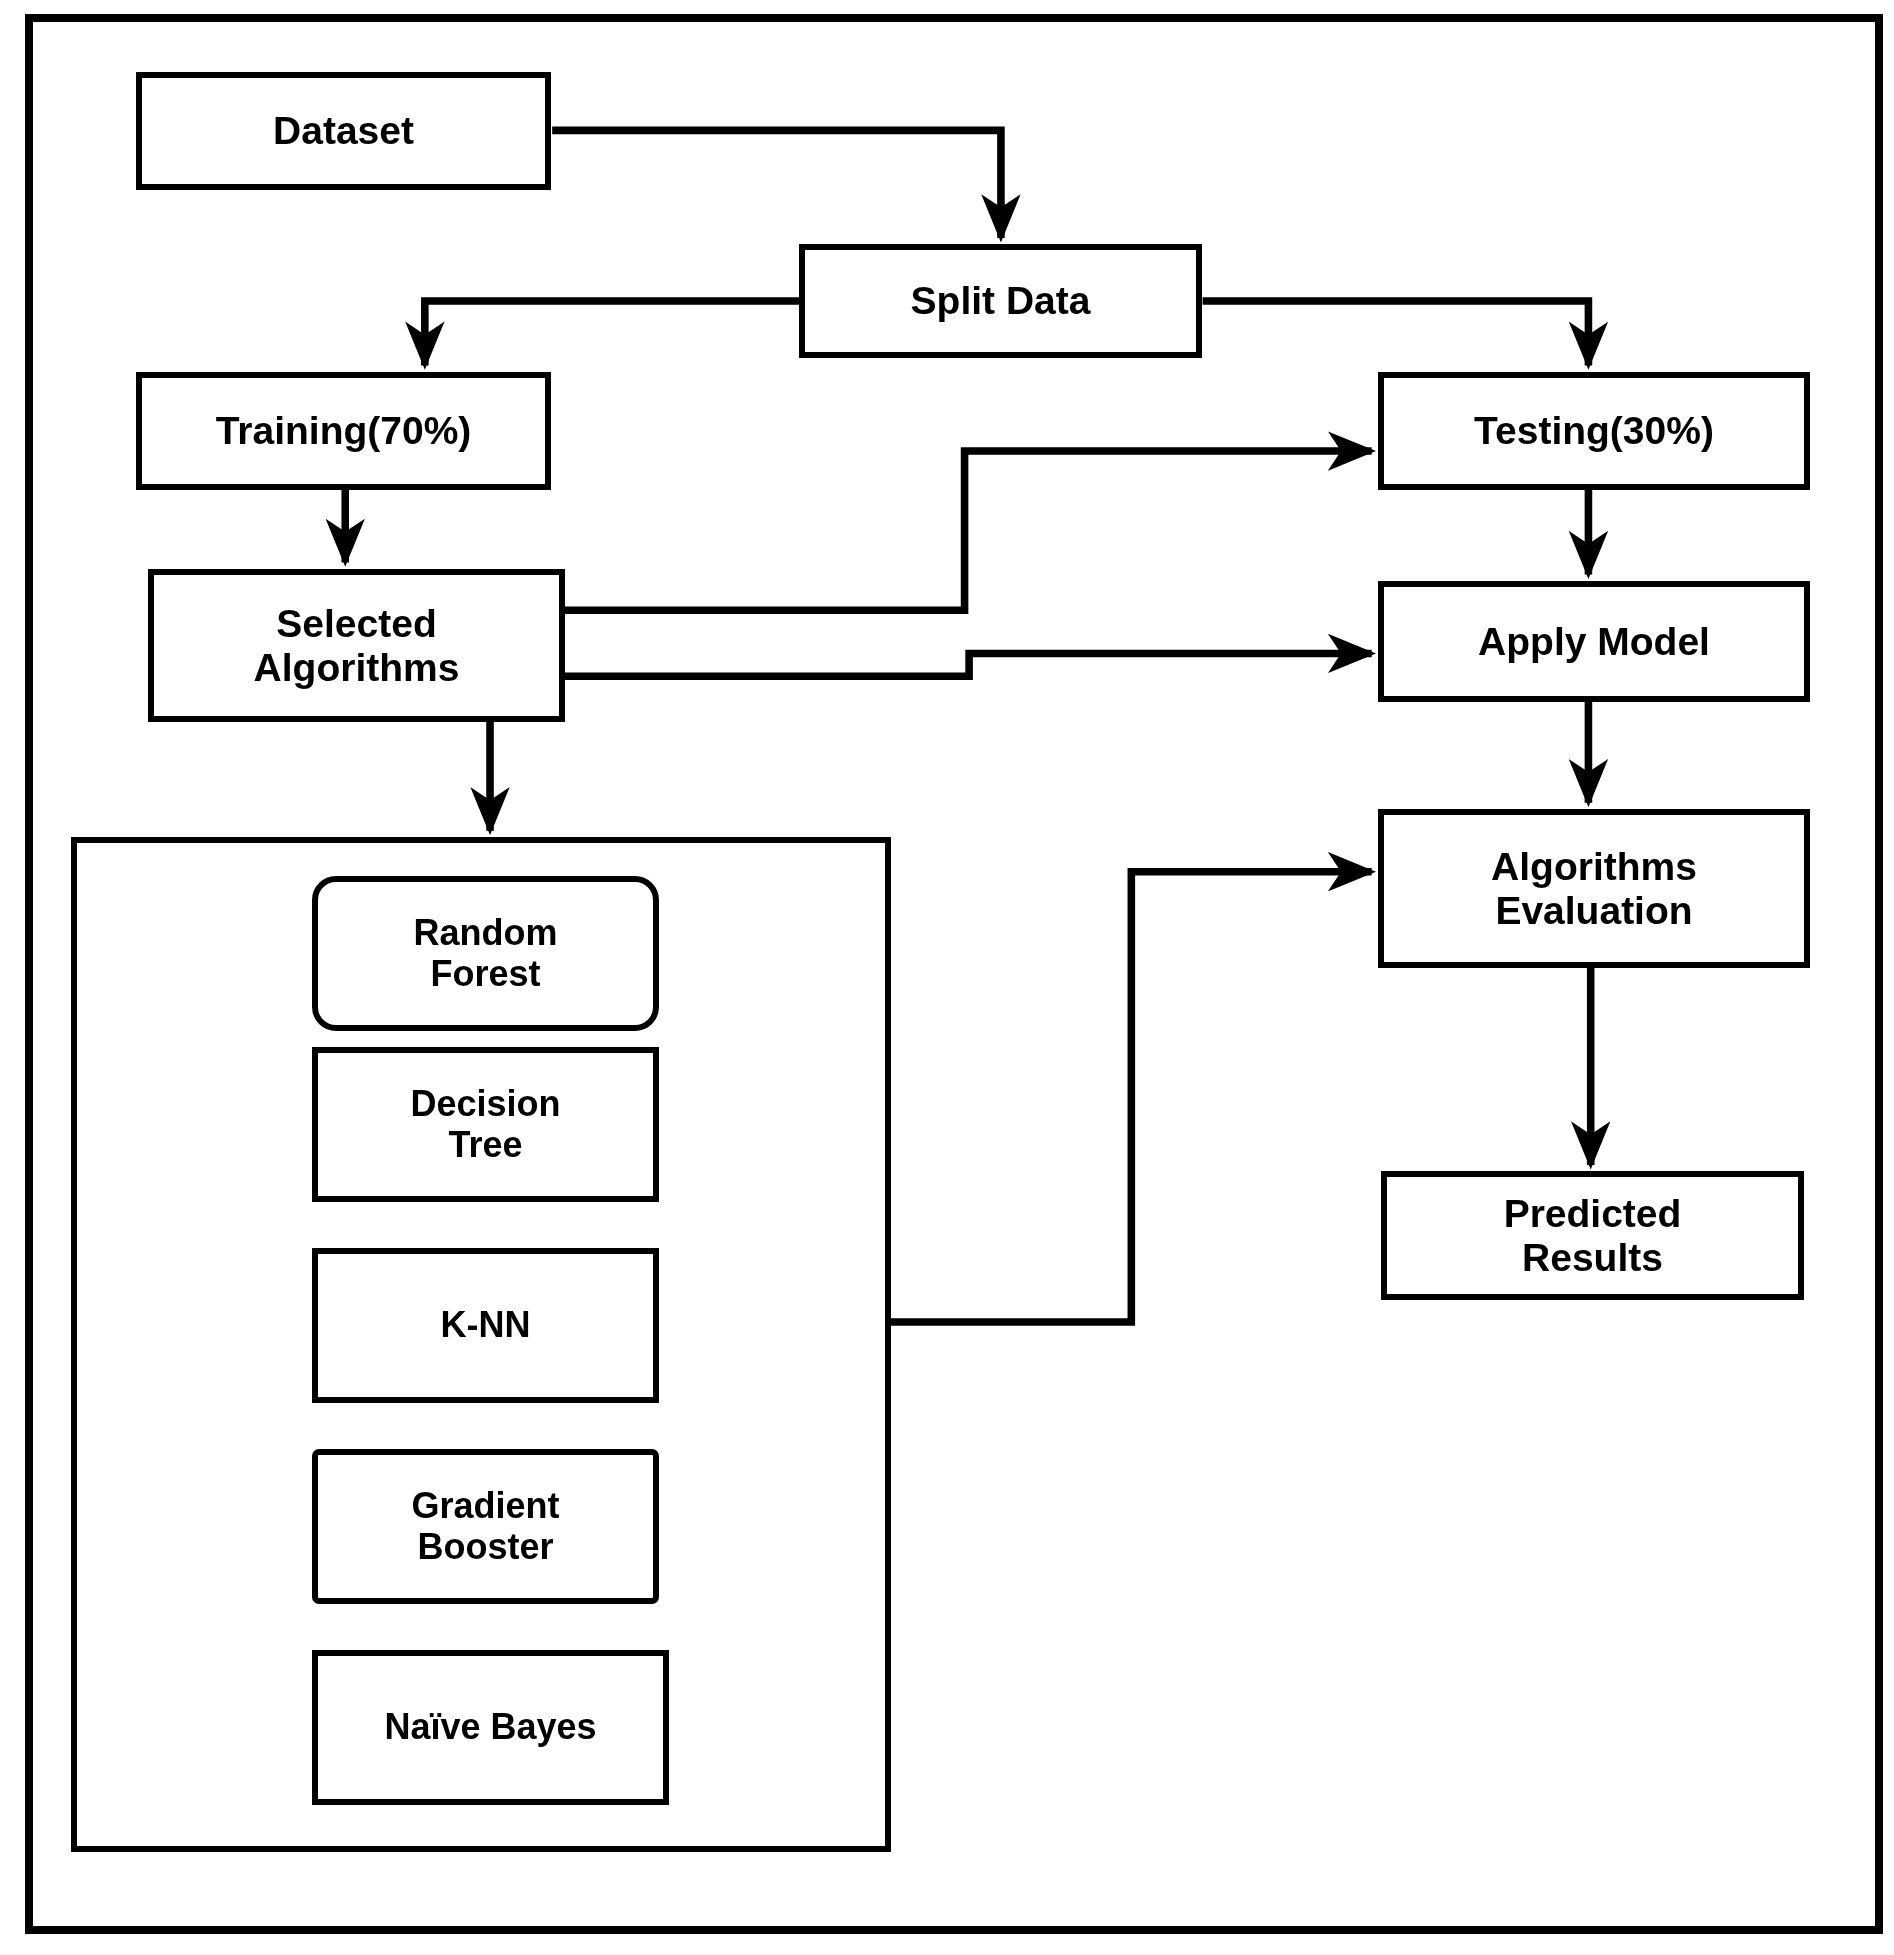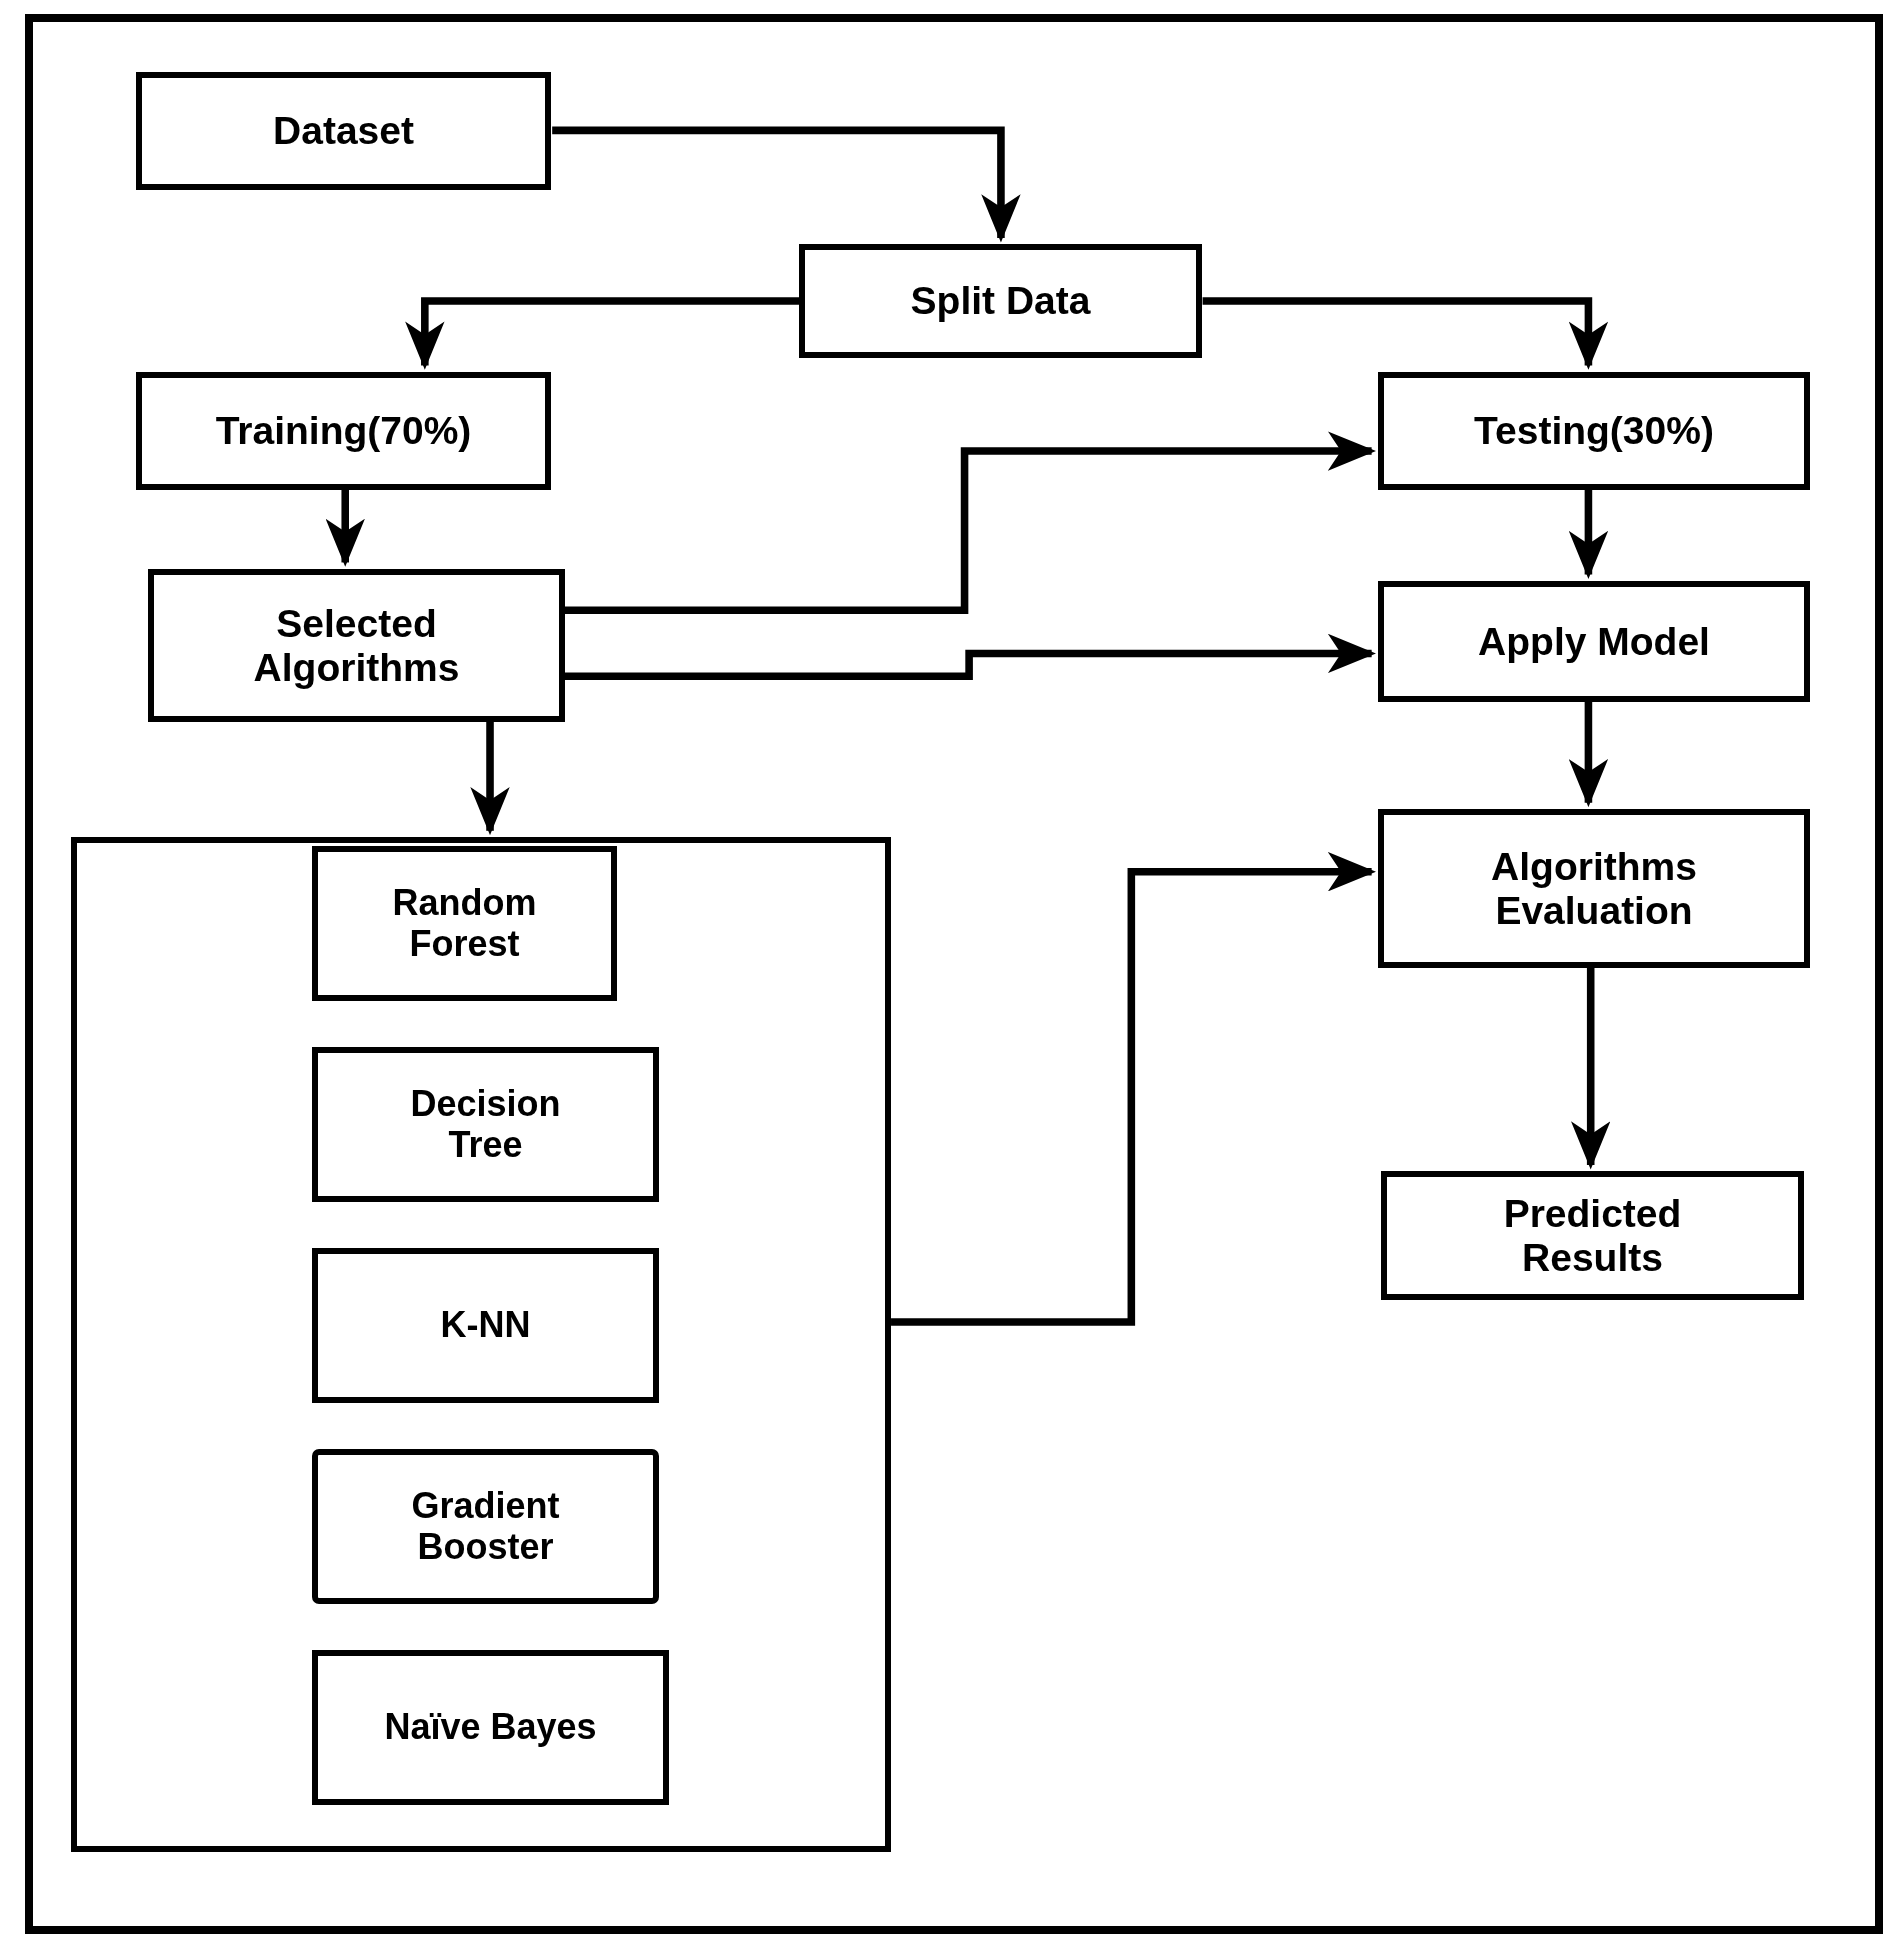--- a/index.html
+++ b/index.html
@@ -33,21 +33,21 @@
   
   .n-dataset   {left:136px; top:72px;   width:415px; height:118px;}
   .n-split     {left:799px;top:244px;  width:403px; height:114px;}
   .n-training  {left:136px; top:372px;  width:415px; height:118px;}
   .n-testing   {left:1378px;top:372px;  width:432px; height:118px;}
   .n-selected  {left:136px; top:569px;  width:417px; height:153px;margin-left:12px;}
   .n-apply     {left:1378px;top:581px;  width:432px; height:121px;}
   .n-perf      {left:1378px;top:809px; width:432px; height:159px;}
   .n-predicted {left:1381px;top:1171px; width:423px; height:129px;}
   .n-group     {left:71px;  top:837px; width:820px;height:1015px;}
-  .n-rf        {left:312px; top:846px; width:305px; height:155px;}
+  .n-rf        {left:312px; top:876px; width:347px; height:155px;border-radius:24px;}
   .n-dt        {left:312px; top:1047px; width:347px; height:155px;}
   .n-knn       {left:312px; top:1248px; width:347px; height:155px;}
   .n-gb        {left:312px; top:1449px; width:347px; height:155px;border-radius:7px;}
   .n-nb        {left:312px; top:1650px; width:357px; height:155px;}
 </style>
 </head>
 <body>
 
 <div class="stage">
 

